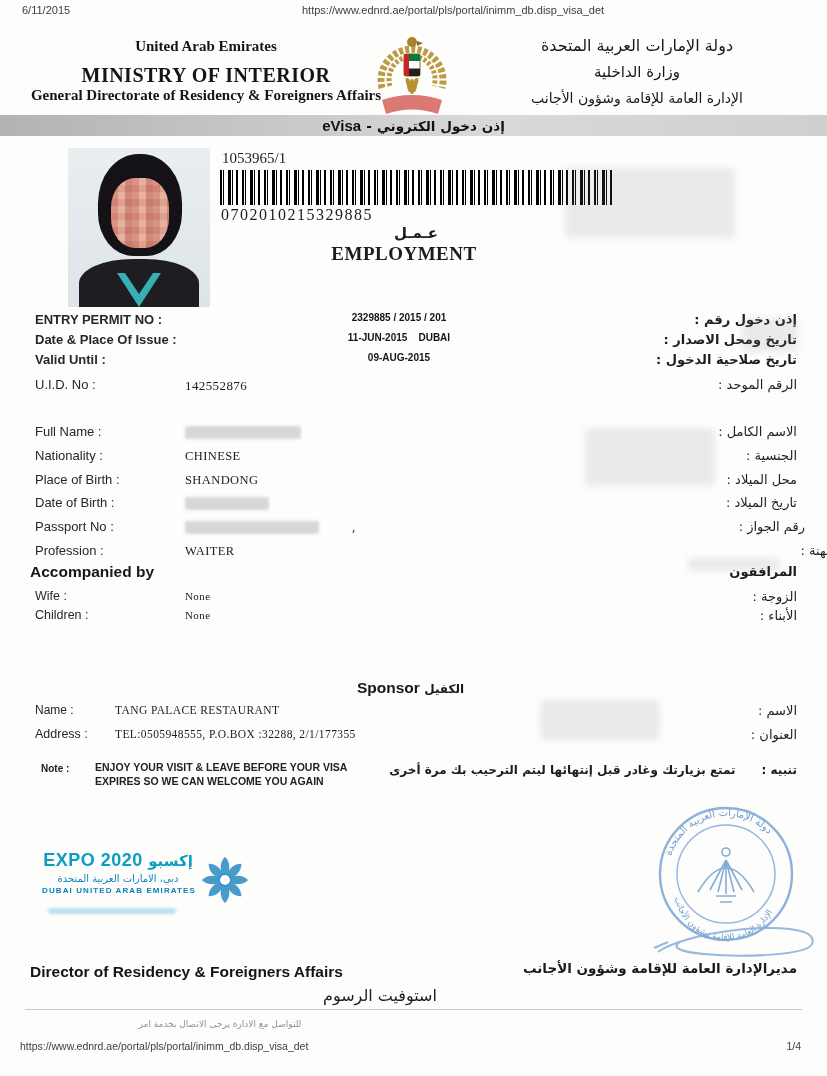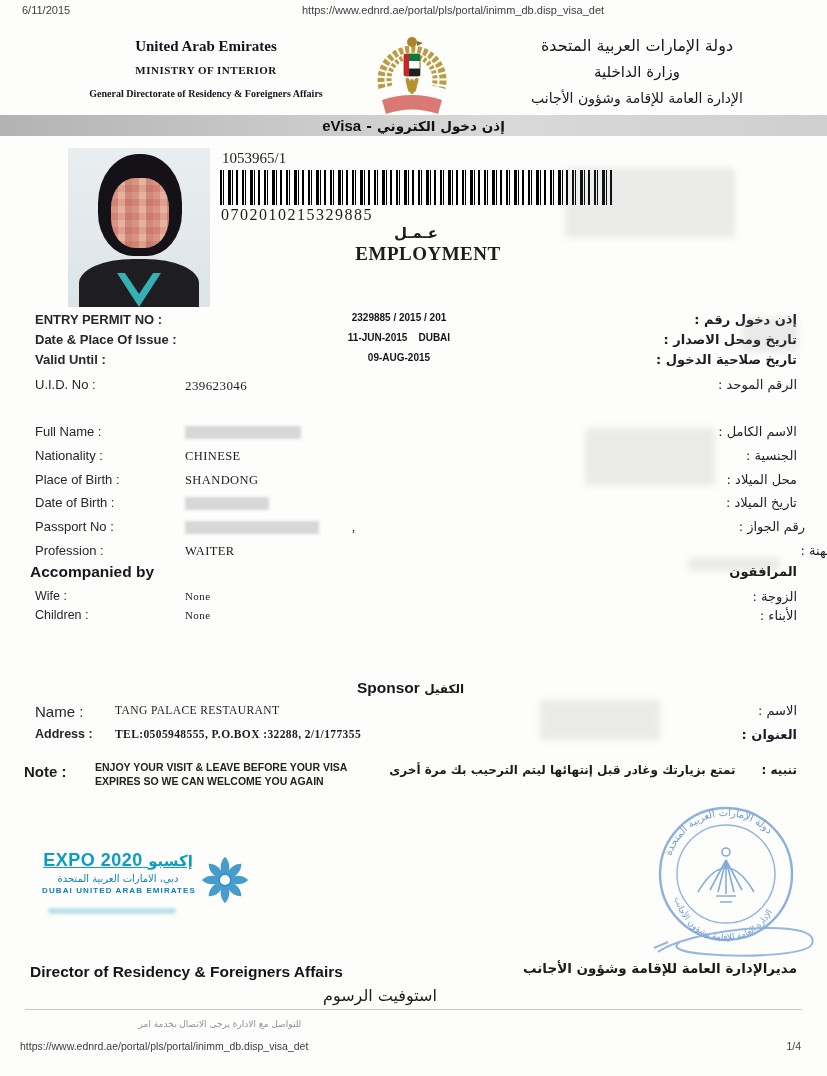--- a/index.html
+++ b/index.html
@@ -10,22 +10,22 @@
   .serif{font-family:"Liberation Serif",serif;}
   .b{font-weight:bold;}
   .ctr{text-align:center;}
 
   
   .meta{font-size:11px;color:#3d4043;}
 
   
   .lh-en{left:28px;top:38px;width:356px;text-align:center;font-family:"Liberation Serif",serif;font-weight:bold;color:#14141c;}
   .lh-en .l1{font-size:15px;}
-  .lh-en .l2{font-size:11px;margin-top:9px;letter-spacing:.5px;}
-  .lh-en .l3{font-size:10px;margin-top:12px;font-family:Liberation Serif, serif;}
+  .lh-en .l2{font-size:20px;margin-top:9px;letter-spacing:.5px;}
+  .lh-en .l3{font-size:15px;font-family:Liberation Serif, serif;}
   .lh-ar{right:18px;top:36px;width:344px;text-align:center;color:#17171f;}
   .lh-ar .l1{font-size:16px;}
   .lh-ar .l2{font-size:15px;margin-top:8px;}
   .lh-ar .l3{font-size:14px;margin-top:9px;}
 
   
   .evisa-bar{left:0;top:115px;width:827px;height:21px;background:linear-gradient(90deg,#b3b3b3,#d9d9d9 60%,#cfcfcf);}
   .evisa-text{left:0;right:0;top:116px;text-align:center;direction:rtl;color:#111;}
   .evisa-text .t-ar{font-size:13.5px;font-weight:bold;}
   .evisa-text .t-en{font-size:15px;font-weight:bold;font-family:"Liberation Sans",sans-serif;}
@@ -44,40 +44,40 @@
       repeating-linear-gradient(90deg,#e2ac9f 0 7px,#f0cfc2 7px 14px,#d9a094 14px 21px);
     background-blend-mode:multiply;filter:blur(.4px);}
 
   
   .filenum{left:222px;top:150px;font-size:15px;}
   .barcode{left:220px;top:170px;width:392px;height:35px;background:
     repeating-linear-gradient(90deg,#000 0 2px,#fff 2px 3px,#000 3px 4px,#fff 4px 8px,
       #000 8px 11px,#fff 11px 12px,#000 12px 13px,#fff 13px 16px,#000 16px 18px,#fff 18px 22px);}
   .bcnum{left:221px;top:206px;font-size:16px;letter-spacing:1.5px;}
   .vtype-ar{left:220px;top:224px;width:392px;font-size:15px;font-weight:bold;}
-  .vtype-en{left:232px;top:243px;width:392px;font-size:19px;font-weight:bold;letter-spacing:.5px;}
+  .vtype-en{left:208px;top:243px;width:392px;font-size:19px;font-weight:bold;letter-spacing:.5px;}
 
   
   .frow{position:absolute;left:0;width:827px;height:20px;}
   .fl{position:absolute;left:35px;top:0;font-size:13px;color:#26262c;}
   .fv{position:absolute;left:185px;top:1px;font-family:"Liberation Serif",serif;font-size:12.5px;letter-spacing:.4px;white-space:pre;color:#1b1b22;}
   .fvb{position:absolute;left:310px;top:0;width:178px;text-align:center;font-size:10px;font-weight:bold;white-space:pre;color:#14141b;}
   .fa{position:absolute;right:30px;top:0;font-size:13px;white-space:nowrap;color:#1d1d26;}
   .redact{position:absolute;top:2px;background:#d7d7d7;border-radius:2px;filter:blur(1.5px);}
 
   .sect-h{font-size:15.5px;font-weight:bold;color:#16161d;}
 
   
   .note-en{position:absolute;left:95px;top:760px;width:272px;font-size:10.5px;font-weight:bold;line-height:1.35;color:#222;}
   .note-ar-wrap{position:absolute;right:30px;top:763px;direction:rtl;font-size:12px;font-weight:bold;white-space:nowrap;}
   .note-ar-wrap .gap{display:inline-block;width:26px;}
 
   
   .expo{left:42px;top:850px;width:152px;text-align:center;}
-  .expo .e1{font-size:18px;font-weight:bold;color:#0a9ec4;letter-spacing:.5px;white-space:nowrap;text-decoration:underline;}
+  .expo .e1{font-size:18px;font-weight:bold;color:#0a9ec4;letter-spacing:.5px;white-space:nowrap;}
   .expo .e1 .e1ar{font-size:15px;color:#0a9ec4;}
   .expo .e2{font-size:10px;color:#0d7fc0;margin-top:2px;}
   .expo .e3{font-size:8px;font-weight:bold;letter-spacing:1.1px;color:#0d7fc0;margin-top:2px;white-space:nowrap;}
   .expo-smudge{left:48px;top:908px;width:128px;height:6px;background:rgba(10,158,196,.28);filter:blur(1.5px);border-radius:3px;}
 
   
   .ghost{position:absolute;background:rgba(120,125,130,.14);filter:blur(3px);border-radius:4px;}
 
   
   .dir-en{left:30px;top:963px;font-size:15.5px;font-weight:bold;color:#141419;}
@@ -157,21 +157,21 @@
     <span class="fvb">11-JUN-2015    DUBAI</span>
     <span class="fa ar b">تاريخ ومحل الاصدار :</span>
   </div>
   <div class="frow" style="top:352px;">
     <span class="fl b">Valid Until :</span>
     <span class="fvb">09-AUG-2015</span>
     <span class="fa ar b">تاريخ صلاحية الدخول :</span>
   </div>
   <div class="frow" style="top:377px;">
     <span class="fl">U.I.D. No :</span>
-    <span class="fv" style="font-size:13px;">239623046</span>
+    <span class="fv" style="font-size:13px;">142552876</span>
     <span class="fa ar">الرقم الموحد :</span>
   </div>
   <div class="frow" style="top:424px;">
     <span class="fl">Full Name :</span>
     <span class="redact" style="left:185px;width:116px;height:13px;"></span>
     <span class="fa ar">الاسم الكامل :</span>
   </div>
   <div class="frow" style="top:448px;">
     <span class="fl">Nationality :</span>
     <span class="fv">CHINESE</span>
@@ -210,31 +210,31 @@
     <span class="fl" style="font-size:12.5px;">Children :</span>
     <span class="fv" style="font-size:11px;">None</span>
     <span class="fa ar">الأبناء :</span>
   </div>
 
   <div class="abs" style="left:0;top:679px;width:827px;text-align:center;">
     <span class="sect-h">Sponsor</span>
     <span class="ar b" style="font-size:12px;margin-right:6px;">الكفيل</span>
   </div>
   <div class="frow" style="top:703px;">
-    <span class="fl" style="font-size:15px;text-align:center;">Name :</span>
+    <span class="fl" style="font-size:12px;text-align:center;">Name :</span>
     <span class="fv" style="left:115px;font-size:11.5px;">TANG PALACE RESTAURANT</span>
     <span class="fa ar">الاسم :</span>
   </div>
-  <div class="frow" style="top:727px;font-weight:bold;">
+  <div class="frow" style="top:727px;">
     <span class="fl" style="font-size:12.5px;">Address :</span>
     <span class="fv" style="left:115px;font-size:11.5px;">TEL:0505948555, P.O.BOX :32288, 2/1/177355</span>
     <span class="fa ar">العنوان :</span>
   </div>
 
-  <div class="abs b" style="left:24px;top:763px;font-size:15px;">Note :</div>
+  <div class="abs b" style="left:41px;top:763px;font-size:10px;">Note :</div>
   <div class="note-en">ENJOY YOUR VISIT &amp; LEAVE BEFORE YOUR VISA EXPIRES SO WE CAN WELCOME YOU AGAIN</div>
   <div class="note-ar-wrap ar">
     <span>تنبيه :</span><span class="gap"></span><span>تمتع بزيارتك وغادر قبل إنتهائها ليتم الترحيب بك مرة أخرى</span>
   </div>
 
   <div class="ghost" style="left:565px;top:168px;width:170px;height:70px;"></div>
   <div class="ghost" style="left:742px;top:318px;width:56px;height:34px;"></div>
   <div class="ghost" style="left:585px;top:428px;width:130px;height:58px;"></div>
   <div class="ghost" style="left:688px;top:558px;width:92px;height:13px;"></div>
   <div class="ghost" style="left:540px;top:700px;width:120px;height:40px;"></div>

